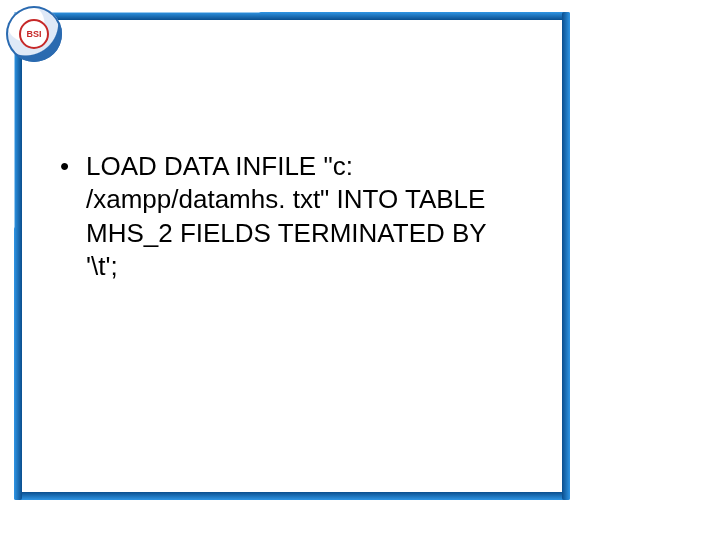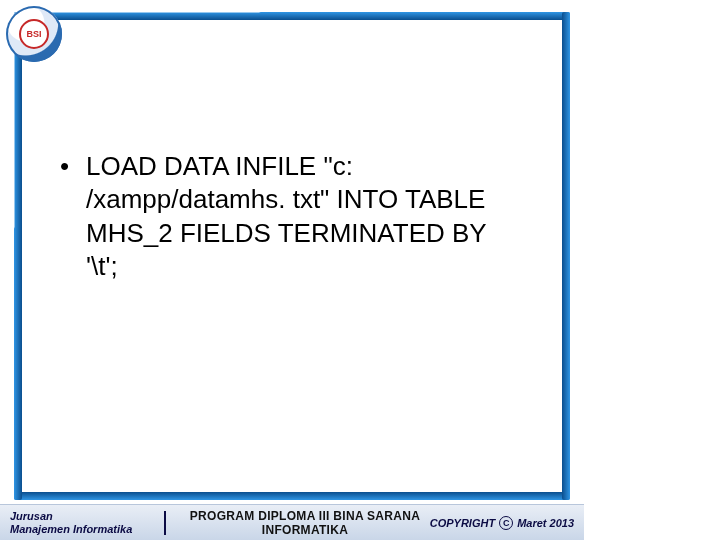--- a/index.html
+++ b/index.html
@@ -178,27 +178,14 @@
   <div class="logo">
     <div class="logo-inner">BSI</div>
   </div>
 
   <div class="content">
     <ul class="bullet-list">
       <li class="bullet-item">LOAD DATA INFILE "c: /xampp/datamhs. txt" INTO TABLE MHS_2 FIELDS TERMINATED BY '\t';</li>
     </ul>
   </div>
 
-  <div class="footer">
-    <div class="left-block">
-      <div class="line1">Jurusan</div>
-      <div class="line2">Manajemen Informatika</div>
-    </div>
-    <div class="sep"></div>
-    <div class="center-block">PROGRAM DIPLOMA III BINA SARANA INFORMATIKA</div>
-    <div class="right-block">
-      <span class="copy-label">COPYRIGHT</span>
-      <span class="copy-icon">C</span>
-      <span class="date">Maret 2013</span>
-    </div>
-  </div>
 
 </div>
 
 </body></html>

